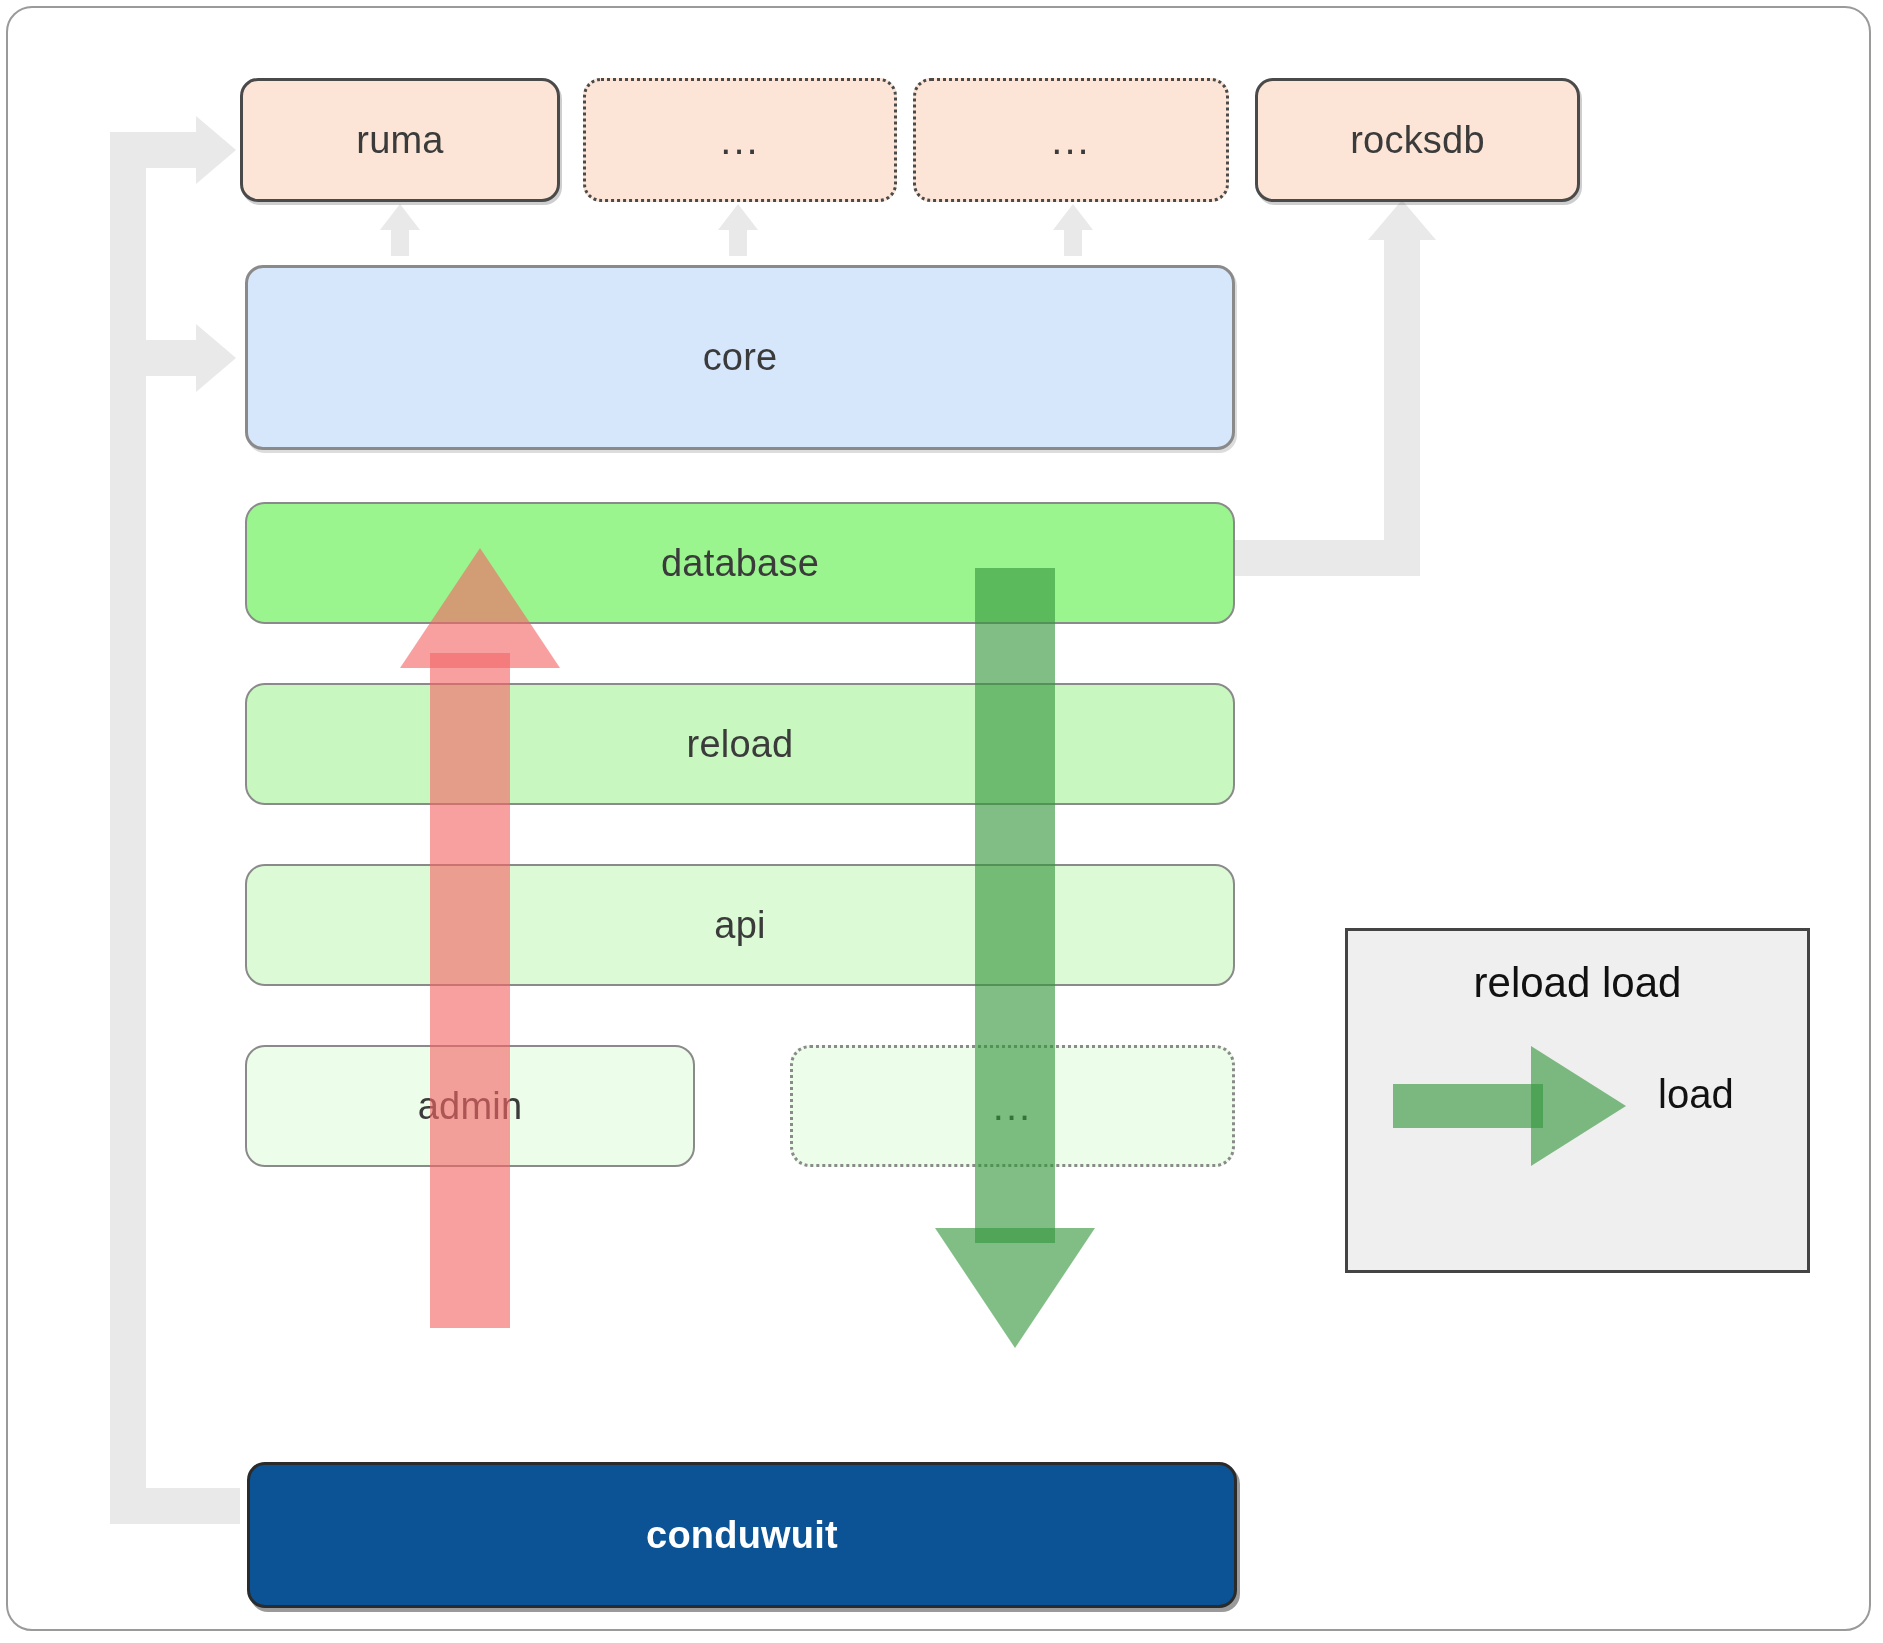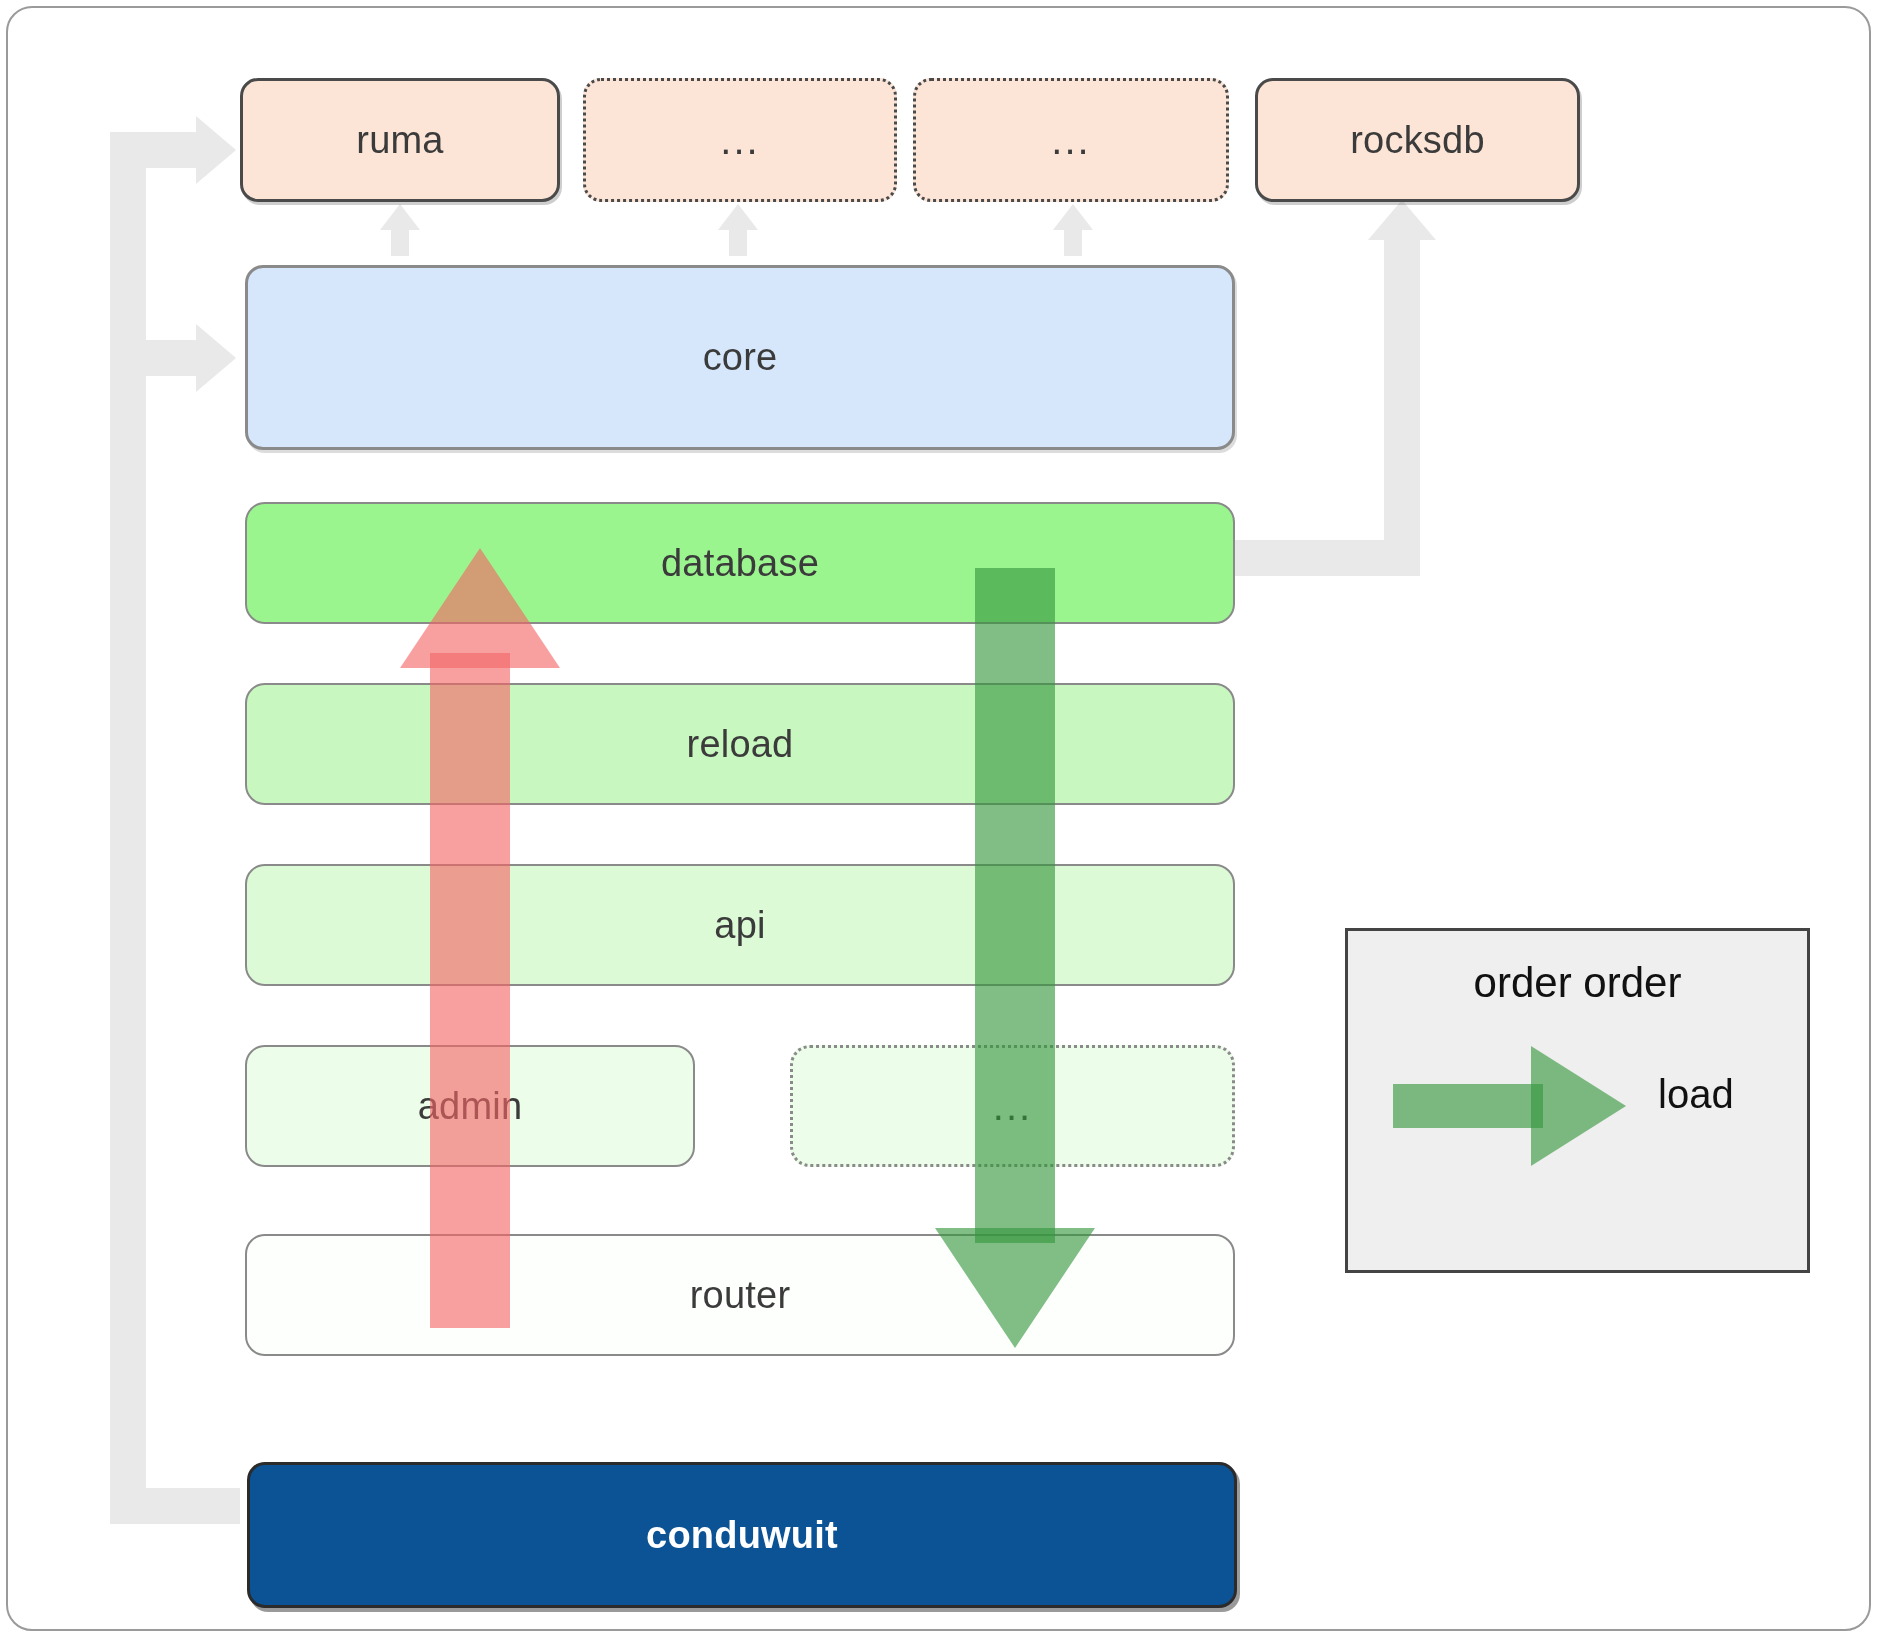--- a/index.html
+++ b/index.html
@@ -243,40 +243,37 @@
   </div>
   <div class="node layer" style="left:245px; top:864px; width:990px; height:122px; background:#dcfad6;">
     <span>api</span>
   </div>
   <div class="node layer" style="left:245px; top:1045px; width:450px; height:122px; background:#ecfde9;">
     <span>admin</span>
   </div>
   <div class="node layer dotted" style="left:790px; top:1045px; width:445px; height:122px; background:#ecfde9;">
     <span class="ellipsis">...</span>
   </div>
-  <div class="node layer" style="left:245px; top:1234px; width:990px; height:122px; background:#fdfffd;">
-    <span>router</span>
-  </div>
 
   <div class="node root-box" style="left:247px; top:1462px; width:990px; height:146px;">
     <span>conduwuit</span>
   </div>
 
   <div class="flow unload" style="left:390px; top:548px; width:200px; height:780px;">
     <div class="head" style="left:10px; top:0;"></div>
     <div class="shaft" style="left:40px; top:105px; width:80px; height:675px;"></div>
   </div>
 
   <div class="flow load" style="left:930px; top:568px; width:200px; height:782px;">
     <div class="shaft" style="left:45px; top:0; width:80px; height:675px;"></div>
     <div class="head" style="left:5px; top:660px;"></div>
   </div>
 
   <div class="legend" style="left:1345px; top:928px; width:465px; height:345px;">
-    <div class="legend-title">order order</div>
+    <div class="legend-title">reload load</div>
 
     <div class="legend-row load" style="left:45px; top:115px; width:400px;">
       <div class="lshaft"></div>
       <div class="lhead"></div>
       <div class="llabel">load</div>
     </div>
 
   </div>
 
 </div>

